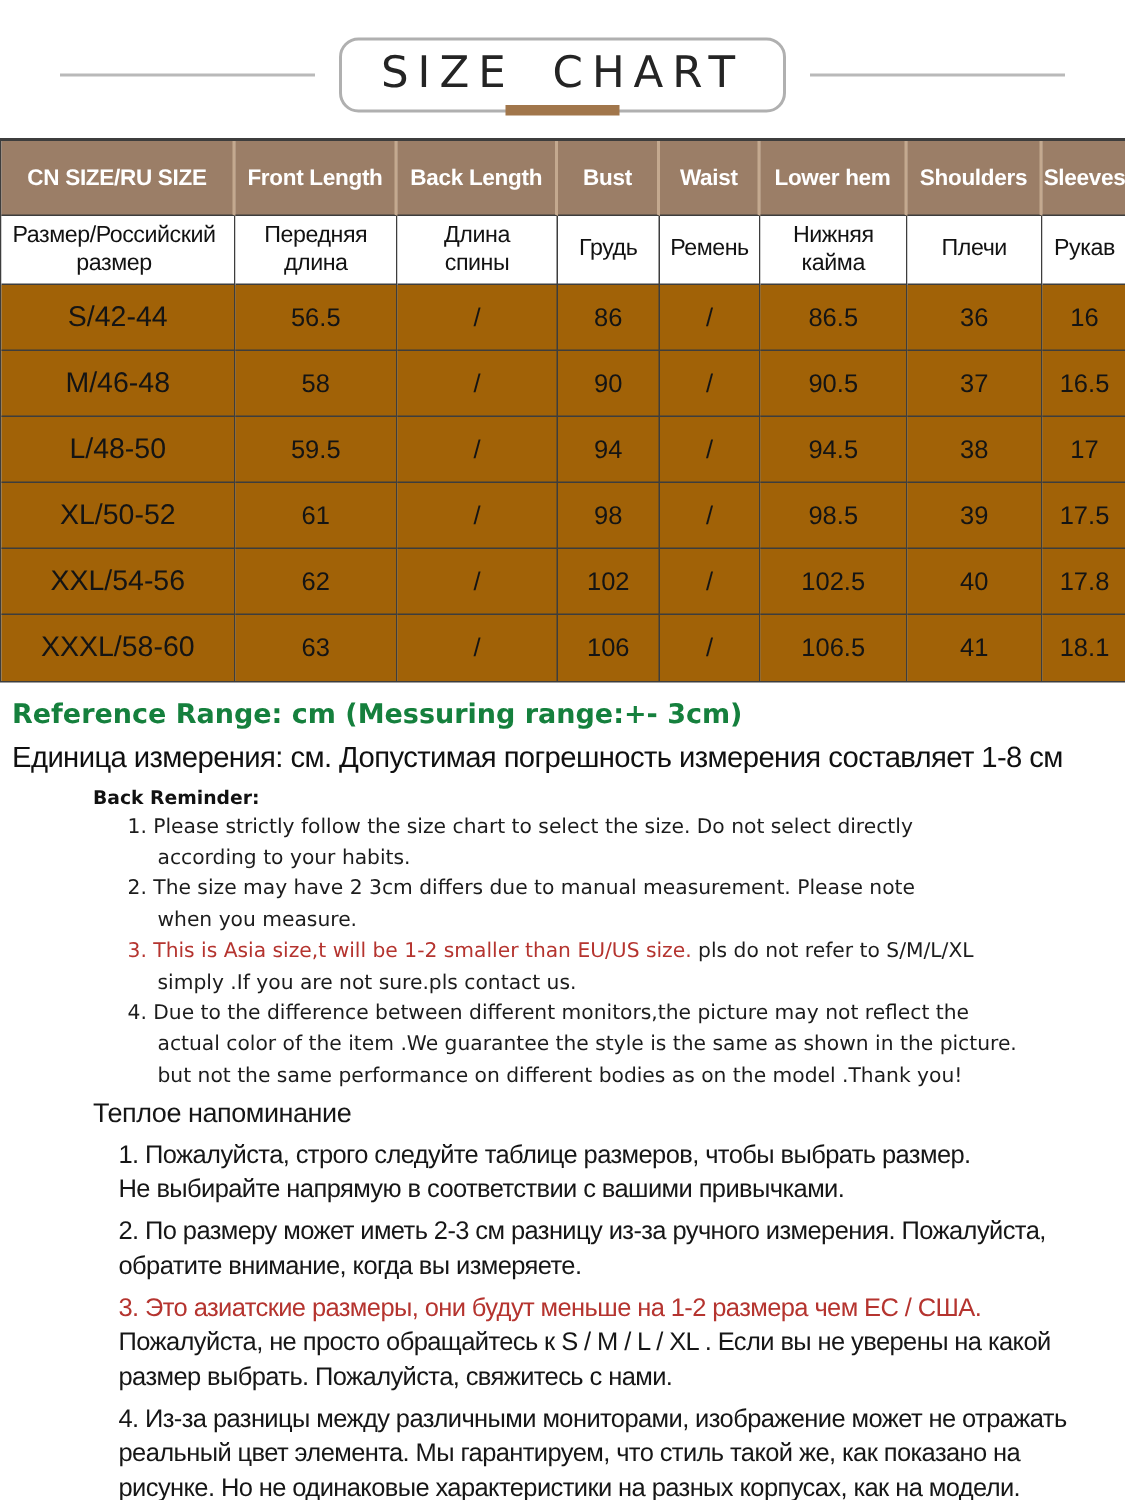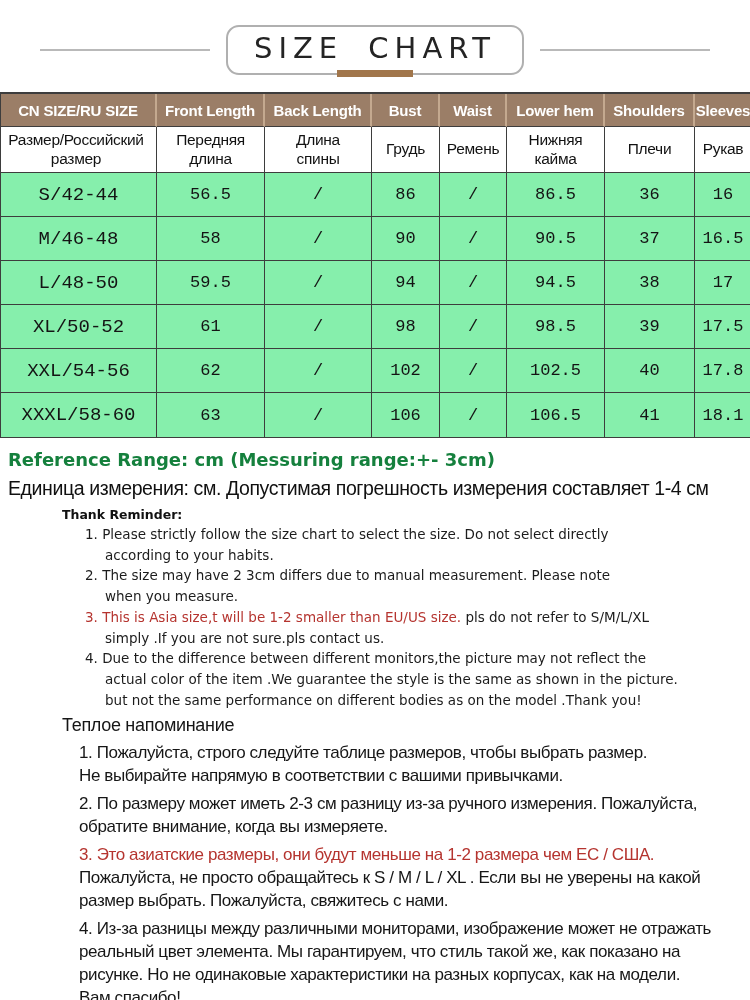--- a/index.html
+++ b/index.html
@@ -20,36 +20,36 @@
   .title-bar { position:absolute; left:50%; bottom:-4px; transform:translateX(-50%); width:76px; height:7px; background:#a1764b; }
 
   
   table.size-table {
     width:750px; margin-top:17px; border-collapse:separate; border-spacing:0;
     border:1px solid #3d3d3d; border-top:2px solid #3d3d3d; table-layout:fixed;
     text-align:center;
   }
   .size-table th, .size-table td { vertical-align:middle; overflow:hidden; }
   tr.head-en th {
-    height:33px; background:#9b7e67; color:#ffffff;
+    height:50px; background:#9b7e67; color:#ffffff;
     font-size:15px; font-weight:bold; letter-spacing:-0.2px;
     border-right:2px solid #c4a98f; border-bottom:1px solid #3d3d3d;
   }
   tr.head-en th:last-child { border-right:none; }
   tr.head-ru th {
     height:46px; background:#ffffff; color:#121212;
     font-size:15.5px; font-weight:normal; letter-spacing:-0.3px; line-height:1.2;
     white-space:pre-line;
     border-right:1px solid #3d3d3d; border-bottom:1px solid #3d3d3d;
   }
   tr.head-ru th:last-child { border-right:none; }
   tr.head-ru th.ru-first { text-align:center; padding-right:5px; }
   .size-table td {
-    height:44px; font-family:Liberation Mono, monospace; font-size:17px; color:#141414;
-    border-right:1px solid #3d3d3d; border-bottom:1px solid #3d3d3d; background:#86efac;
+    height:44px; font-family:Liberation Sans, sans-serif; font-size:17px; color:#141414;
+    border-right:1px solid #3d3d3d; border-bottom:1px solid #3d3d3d; background:#a16207;
   }
   .size-table td:last-child { border-right:none; }
   .size-table tr:last-child td { border-bottom:none; }
   .size-table td.size-cell { font-size:19px; }
 
   
   .ref-en { margin:11px 0 0 8px; font-family:"DejaVu Sans", sans-serif; font-size:18px; font-weight:bold; color:#15803d; }
   .ref-ru { margin:7px 0 0 8px; font-size:19.5px; letter-spacing:-0.4px; color:#101010; }
 
   
@@ -178,24 +178,24 @@
       <td>106</td>
       <td>/</td>
       <td>106.5</td>
       <td>41</td>
       <td>18.1</td>
     </tr>
   </tbody>
 </table>
 
 <div class="ref-en">Reference Range: cm (Messuring range:+- 3cm)</div>
-<div class="ref-ru">Единица измерения: см. Допустимая погрешность измерения составляет 1-4 см</div>
+<div class="ref-ru">Единица измерения: см. Допустимая погрешность измерения составляет 1-8 см</div>
 
 <div class="wr">
-  <div class="wr-title">Thank Reminder:</div>
+  <div class="wr-title">Back Reminder:</div>
   <div class="wr-items">
     <div class="wr-item"><span class="red"></span><span>1. Please strictly follow the size chart to select the size. Do not select directly
 according to your habits.</span></div>
     <div class="wr-item"><span class="red"></span><span>2. The size may have 2 3cm differs due to manual measurement. Please note
 when you measure.</span></div>
     <div class="wr-item"><span class="red">3. This is Asia size,t will be 1-2 smaller than EU/US size.</span><span> pls do not refer to S/M/L/XL
 simply .If you are not sure.pls contact us.</span></div>
     <div class="wr-item"><span class="red"></span><span>4. Due to the difference between different monitors,the picture may not reflect the
 actual color of the item .We guarantee the style is the same as shown in the picture.
 but not the same performance on different bodies as on the model .Thank you!</span></div>

